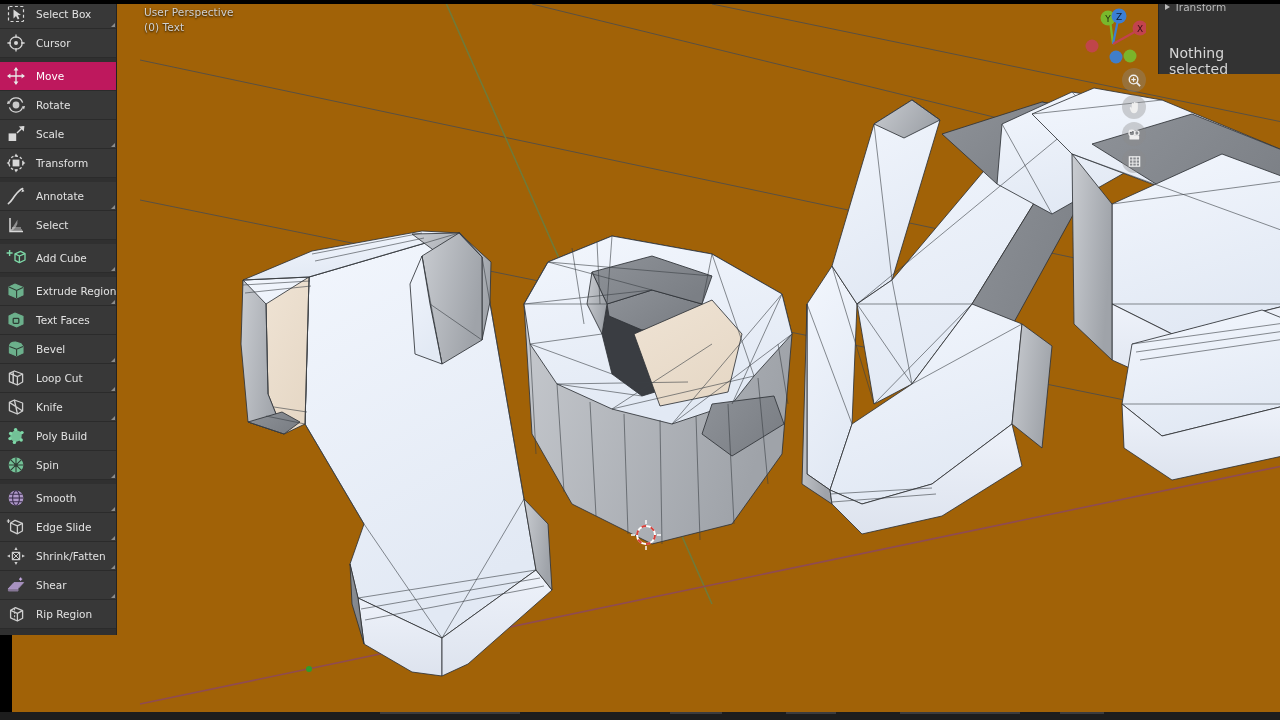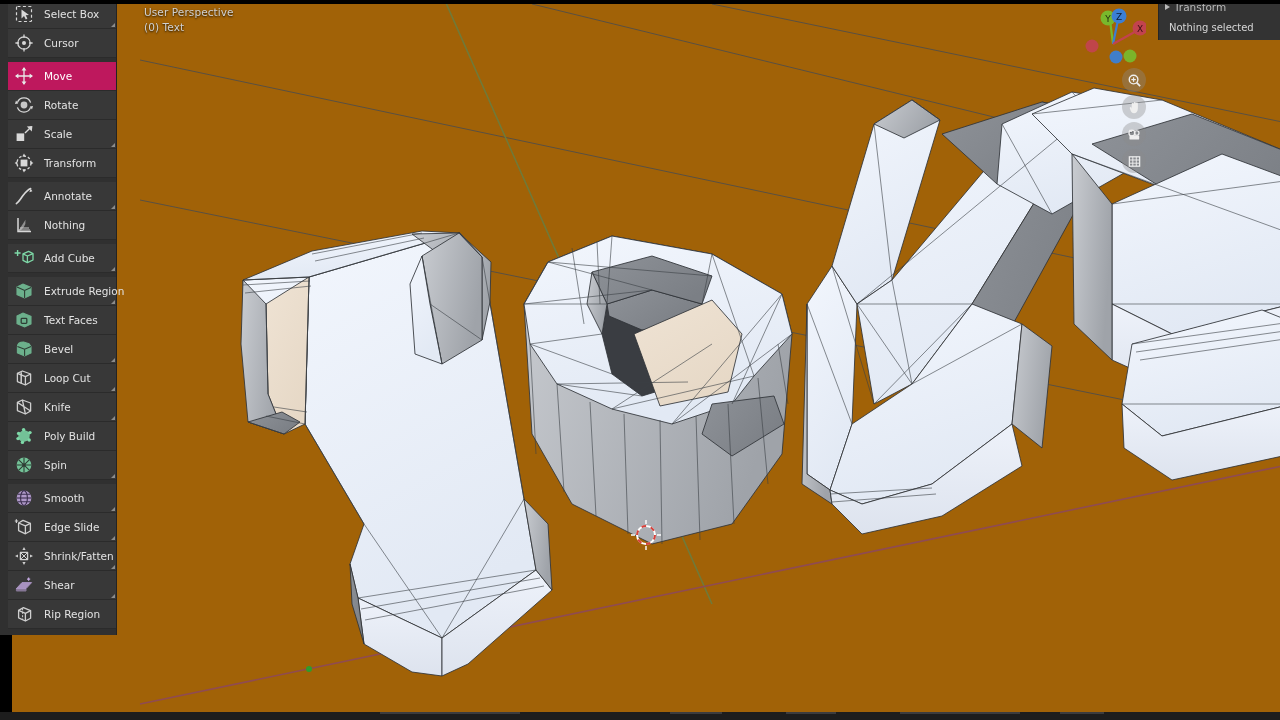--- a/index.html
+++ b/index.html
@@ -14,42 +14,42 @@
   #viewport-svg { position:absolute; left:0; top:0; width:1280px; height:708px; }
 
   
   .vp-text { position:absolute; color:#d2d2d2; font-size:10.5px; letter-spacing:.1px;
     text-shadow:0 1px 2px rgba(0,0,0,.85); white-space:nowrap; }
   #vp-persp { left:132px; top:2px; }
   #vp-obj   { left:132px; top:17px; }
 
   
   #toolbar { position:absolute; left:0; top:0; width:117px; height:635px;
-    background:#303030; border-right:1px solid #232323; z-index:30;padding-left:8px; }
+    background:#303030; border-right:1px solid #232323; z-index:30; }
   .tool { position:relative; display:flex; align-items:center; height:29px;
     padding-left:4px; background:#383838; border-bottom:1px solid #2b2b2b;
     cursor:pointer; }
   .tool.sep { margin-top:4px; }
   .tool.active { background:#be185d; }
   .tool .ico { width:24px; height:24px; flex:0 0 24px; display:flex;
     align-items:center; justify-content:center; }
   .tool .lbl { margin-left:8px; font-size:10.5px; color:#e2e2e2; white-space:nowrap; }
   .tool.active .lbl { color:#ffffff; }
   .tool .corner { position:absolute; right:1px; bottom:1px; width:0; height:0;
     border-left:4px solid transparent; border-bottom:4px solid #8c8c8c; }
 
   
   #rpanel { position:absolute; right:0; top:0; width:122px; z-index:28;
     background:#333333; border-left:1px solid #262626; padding:0; }
   #rpanel .rp-head { display:flex; align-items:center; height:14px; padding-left:6px;
     font-size:10.5px; color:#b9b9b9; overflow:hidden; }
   #rpanel .rp-head .tri { width:0;height:0;border-top:3.5px solid transparent;
     border-bottom:3.5px solid transparent;border-left:5px solid #b9b9b9;margin-right:4px; }
   #rpanel .rp-body { height:26px; display:flex; align-items:center; padding-left:10px;
-    font-size:10px; color:#d6d6d6; }
+    font-size:14px; color:#d6d6d6;margin-top:34px; }
 
   
   #gizmo { position:absolute; right:134px; top:2px; width:66px; height:62px; z-index:26; }
 
   
   #vp-btns { position:absolute; right:132px; top:68px; width:28px; z-index:26;
     display:flex; flex-direction:column; gap:3px; align-items:center; }
   .vpb { width:24px; height:24px; border-radius:50%;
     background:rgba(140,140,140,.38); display:flex; align-items:center;
     justify-content:center; cursor:pointer; }
@@ -413,21 +413,21 @@
         <span class="corner"></span>
       </div>
       <div class="tool">
         <span class="ico">
           <svg width="20" height="20" viewBox="0 0 20 20">
             <path d="M4 3 V16.6 H17" fill="none" stroke="#d8d8d8" stroke-width="1.5"></path>
             <path d="M4 16.6 A11 11 0 0 0 11.5 4.8 Z" fill="#d8d8d8" opacity="0.55"></path>
             <path d="M4.6 15 H16 M6 13 H15" stroke="#d8d8d8" stroke-width="0.9"></path>
           </svg>
         </span>
-        <span class="lbl">Nothing</span>
+        <span class="lbl">Select</span>
       </div>
       <div class="tool sep">
         <span class="ico">
           <svg width="20" height="20" viewBox="0 0 20 20">
             <path d="M9 5.8 L14.6 3.4 L19 5.6 L19 12 L13.4 14.6 L9 12.4 Z" fill="none" stroke="#7ed9a8" stroke-width="1.3" stroke-linejoin="round"></path>
             <path d="M9 5.8 L13.4 8 L19 5.6 M13.4 8 L13.4 14.6" fill="none" stroke="#7ed9a8" stroke-width="1.3" stroke-linejoin="round"></path>
             <path d="M3.6 2 V8 M0.6 5 H6.6" stroke="#7ed9a8" stroke-width="1.4"></path>
           </svg>
         </span>
         <span class="lbl">Add Cube</span>

